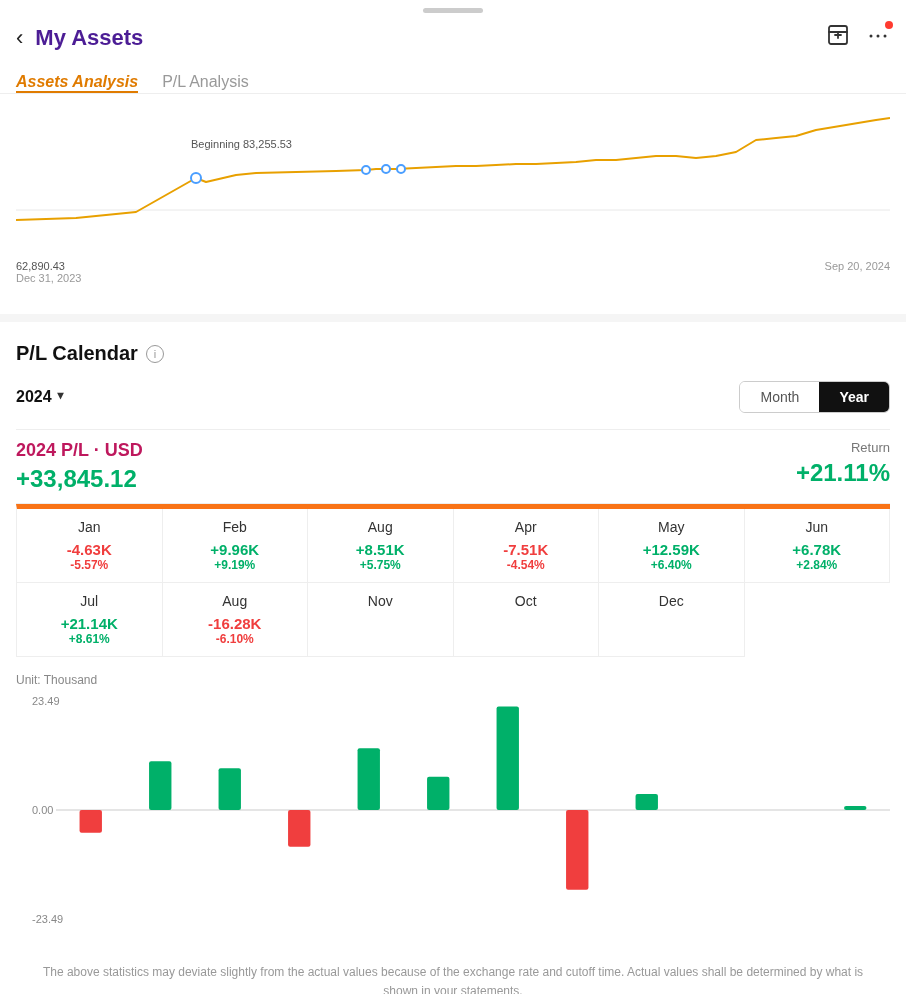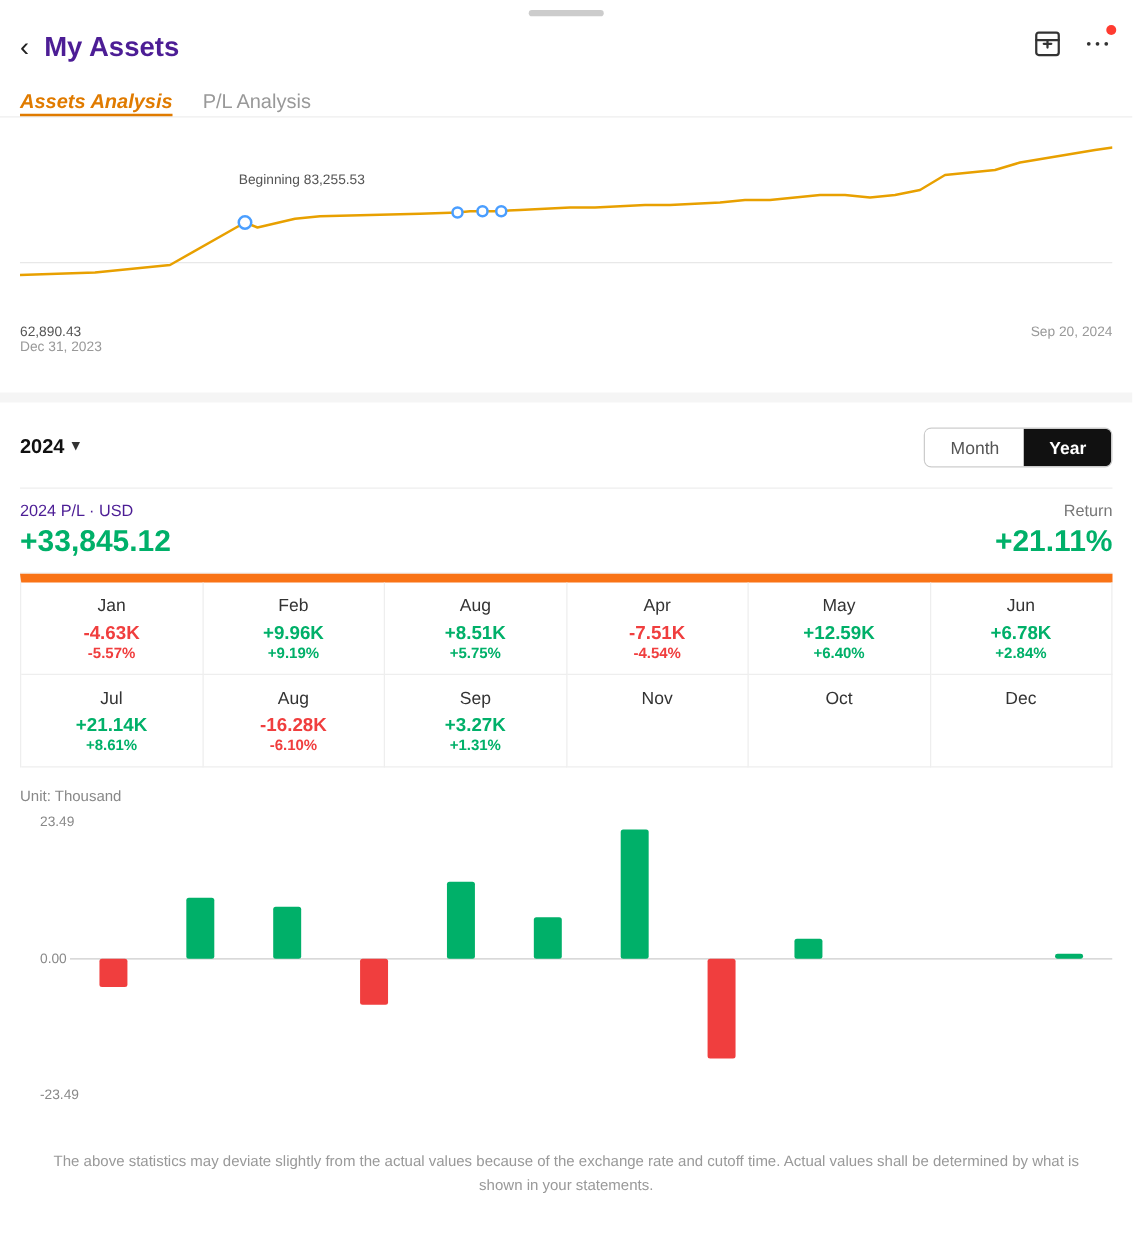--- a/index.html
+++ b/index.html
@@ -185,23 +185,24 @@
     .pl-summary {
       display: flex;
       justify-content: space-between;
       align-items: flex-start;
       border-top: 1px solid #eee;
       border-bottom: 1px solid #eee;
       padding: 10px 0;
       margin-bottom: 0;
     }
     .pl-label {
-      font-size: 13px;
-      color: #4c1d95;
+      font-size: 18px;
+      color: #be185d;
       margin-bottom: 4px;
+      font-weight: bold;
     }
     .pl-value-green {
       font-size: 24px;
       font-weight: 700;
       color: #00b069;
     }
     .pl-return-label {
       font-size: 13px;
       color: #777;
       text-align: right;
@@ -212,21 +213,21 @@
       font-weight: 700;
       color: #00b069;
       text-align: right;
     }
 
     
     .monthly-grid {
       display: grid;
       grid-template-columns: repeat(6, 1fr);
       border-left: 1px solid #eee;
-      border-top: 7px solid #f97316;
+      border-top: 5px solid #f97316;
     }
     .month-cell {
       border-right: 1px solid #eee;
       border-bottom: 1px solid #eee;
       padding: 10px 8px;
       text-align: center;
     }
     .month-name {
       font-size: 14px;
       color: #333;
@@ -338,20 +339,24 @@
     </div>
     <div style="text-align:right;">
       <div class="chart-date-label">Sep 20, 2024</div>
     </div>
   </div>
 </div>
 
 <div class="section-divider"></div>
 
 <div class="pl-section">
+  <div class="pl-header">
+    <span class="pl-title">P/L Calendar</span>
+    <div class="info-icon">i</div>
+  </div>
 
   <div class="controls-row">
     <div class="year-selector">
       <span>2024</span>
       <span class="year-arrow">▾</span>
     </div>
     <div class="toggle-group">
       <button class="toggle-btn">Month</button>
       <button class="toggle-btn active">Year</button>
     </div>
@@ -401,25 +406,20 @@
       </div>
       <div class="month-cell">
         <div class="month-name">Jul</div>
         <div class="month-pl green">+21.14K</div>
         <div class="month-pct green">+8.61%</div>
       </div>
       <div class="month-cell">
         <div class="month-name">Aug</div>
         <div class="month-pl red">-16.28K</div>
         <div class="month-pct red">-6.10%</div>
-      </div>
-      <div class="month-cell">
-        <div class="month-name">Sep</div>
-        <div class="month-pl green">+3.27K</div>
-        <div class="month-pct green">+1.31%</div>
       </div>
       <div class="month-cell">
         <div class="month-name">Nov</div>
       </div>
       <div class="month-cell">
         <div class="month-name">Oct</div>
       </div>
       <div class="month-cell">
         <div class="month-name">Dec</div>
       </div>

